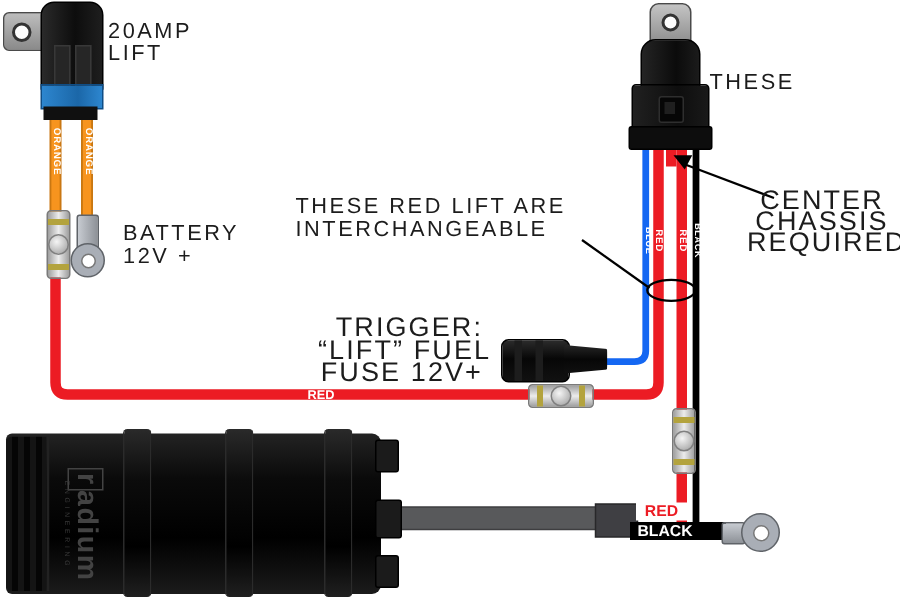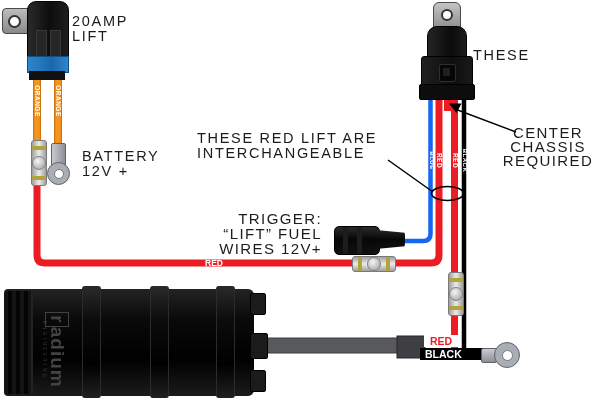--- a/index.html
+++ b/index.html
@@ -4,21 +4,21 @@
 <style>
   html,body{margin:0;padding:0;background:#fff;}
   .canvas{
     position:relative;width:600px;height:400px;background:#ffffff;overflow:hidden;
     font-family:"Liberation Sans","DejaVu Sans",sans-serif;
   }
   .abs{position:absolute;}
   svg.layer{position:absolute;left:0;top:0;}
   
   .note{font-size:14.5px;letter-spacing:1.7px;line-height:15px;color:#1c1c1c;white-space:nowrap;}
-  .note.small{font-size:15px;letter-spacing:1.4px;}
+  .note.small{font-size:18px;letter-spacing:1.4px;}
   
   .wiretag{color:#fff;font-weight:bold;text-align:center;white-space:nowrap;}
   .vtag{transform:rotate(90deg);font-size:6px;letter-spacing:0.5px;line-height:9px;}
   
   .fuse-tab{left:2px;top:8px;width:27px;height:24px;background:linear-gradient(180deg,#bdbdbd,#8a8a8a);border:1px solid #4a4a4a;border-radius:4px 0 0 4px;}
   .fuse-tab .hole{position:absolute;left:5px;top:6px;width:9px;height:9px;border-radius:50%;background:#fdfdfd;border:2px solid #333;}
   .fuse-body{left:27px;top:1px;width:40px;height:58px;background:linear-gradient(90deg,#2a2a2a,#0d0d0d 55%,#1e1e1e);border:1px solid #000;border-radius:9px 9px 2px 2px;}
   .fuse-clip{position:absolute;top:28px;width:9px;height:27px;background:#262626;border:1px solid #383838;}
   .fuse-band{left:27px;top:56px;width:40px;height:15px;background:linear-gradient(90deg,#2d86cf,#1b67a8 60%,#2d86cf);border:1px solid #0f4d85;}
   .fuse-bottom{left:29px;top:71px;width:36px;height:9px;background:#101010;}
@@ -174,16 +174,16 @@
     <div>INTERCHANGEABLE</div>
   </div>
   <div class="abs note small" style="left:498px;top:126px;width:100px;text-align:center;line-height:14px;">
     <div>CENTER</div>
     <div>CHASSIS</div>
     <div>REQUIRED</div>
   </div>
   <div class="abs note small" style="left:212px;top:211px;width:110px;text-align:right;">
     <div>TRIGGER:</div>
     <div>“LIFT” FUEL</div>
-    <div>WIRES 12V+</div>
+    <div>FUSE 12V+</div>
   </div>
 
 </div>
 
 </body></html>

